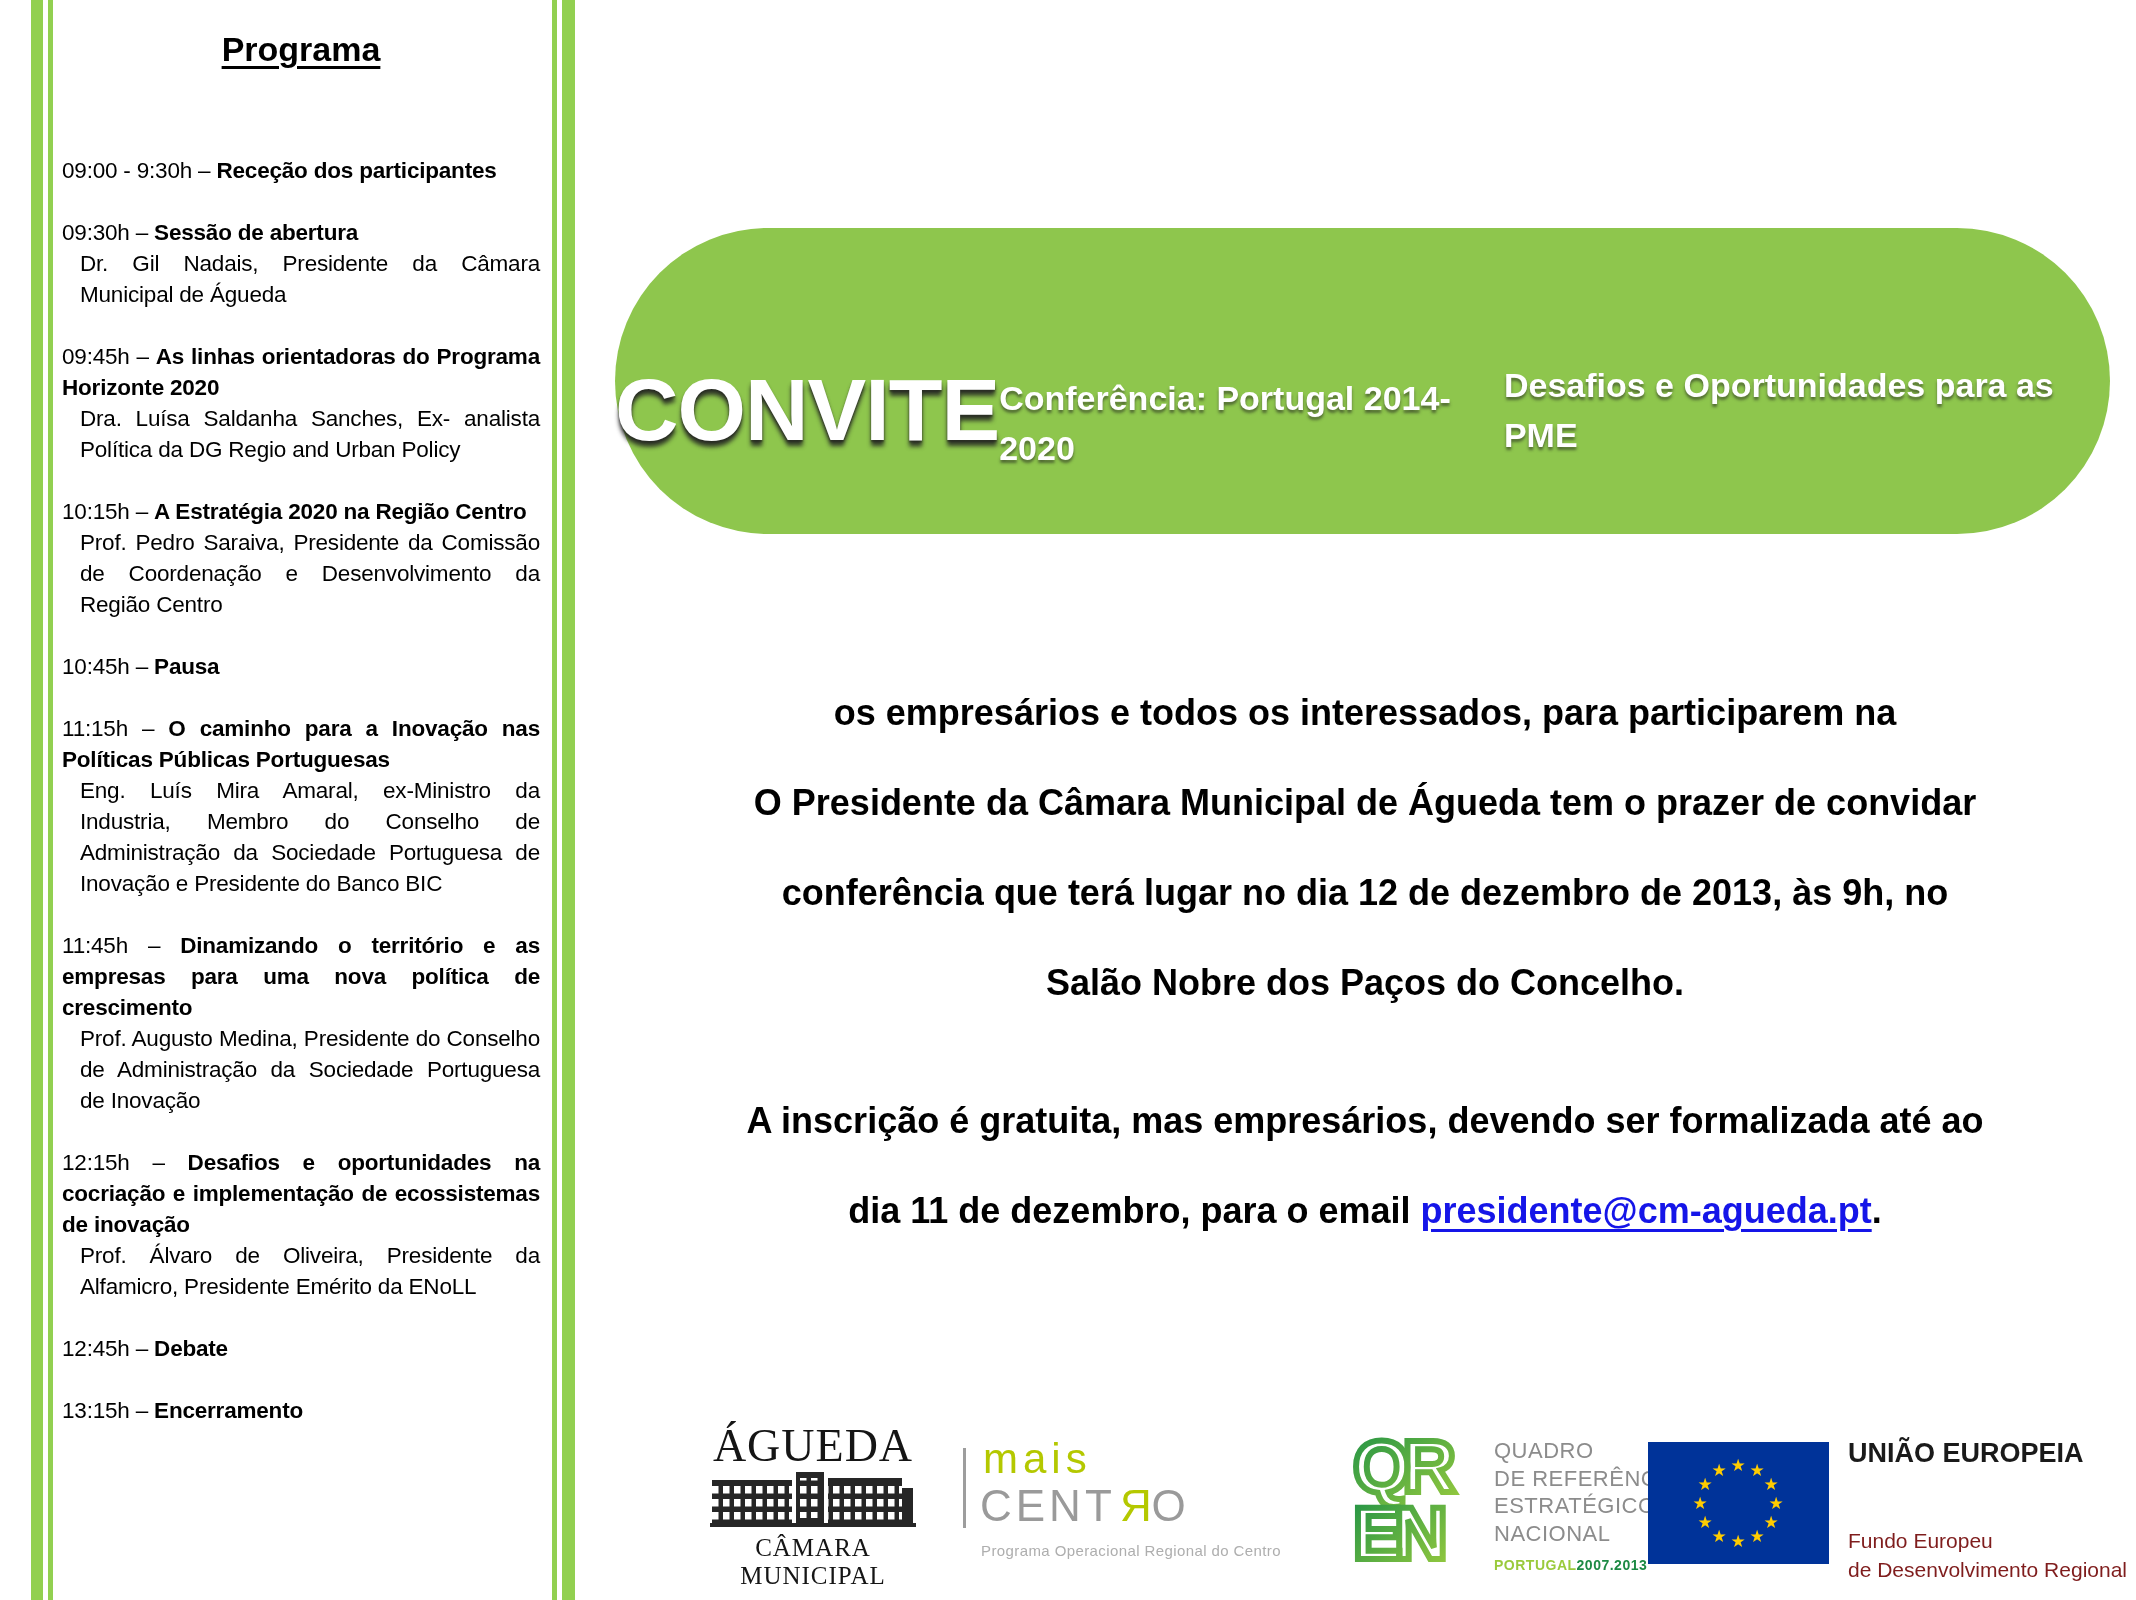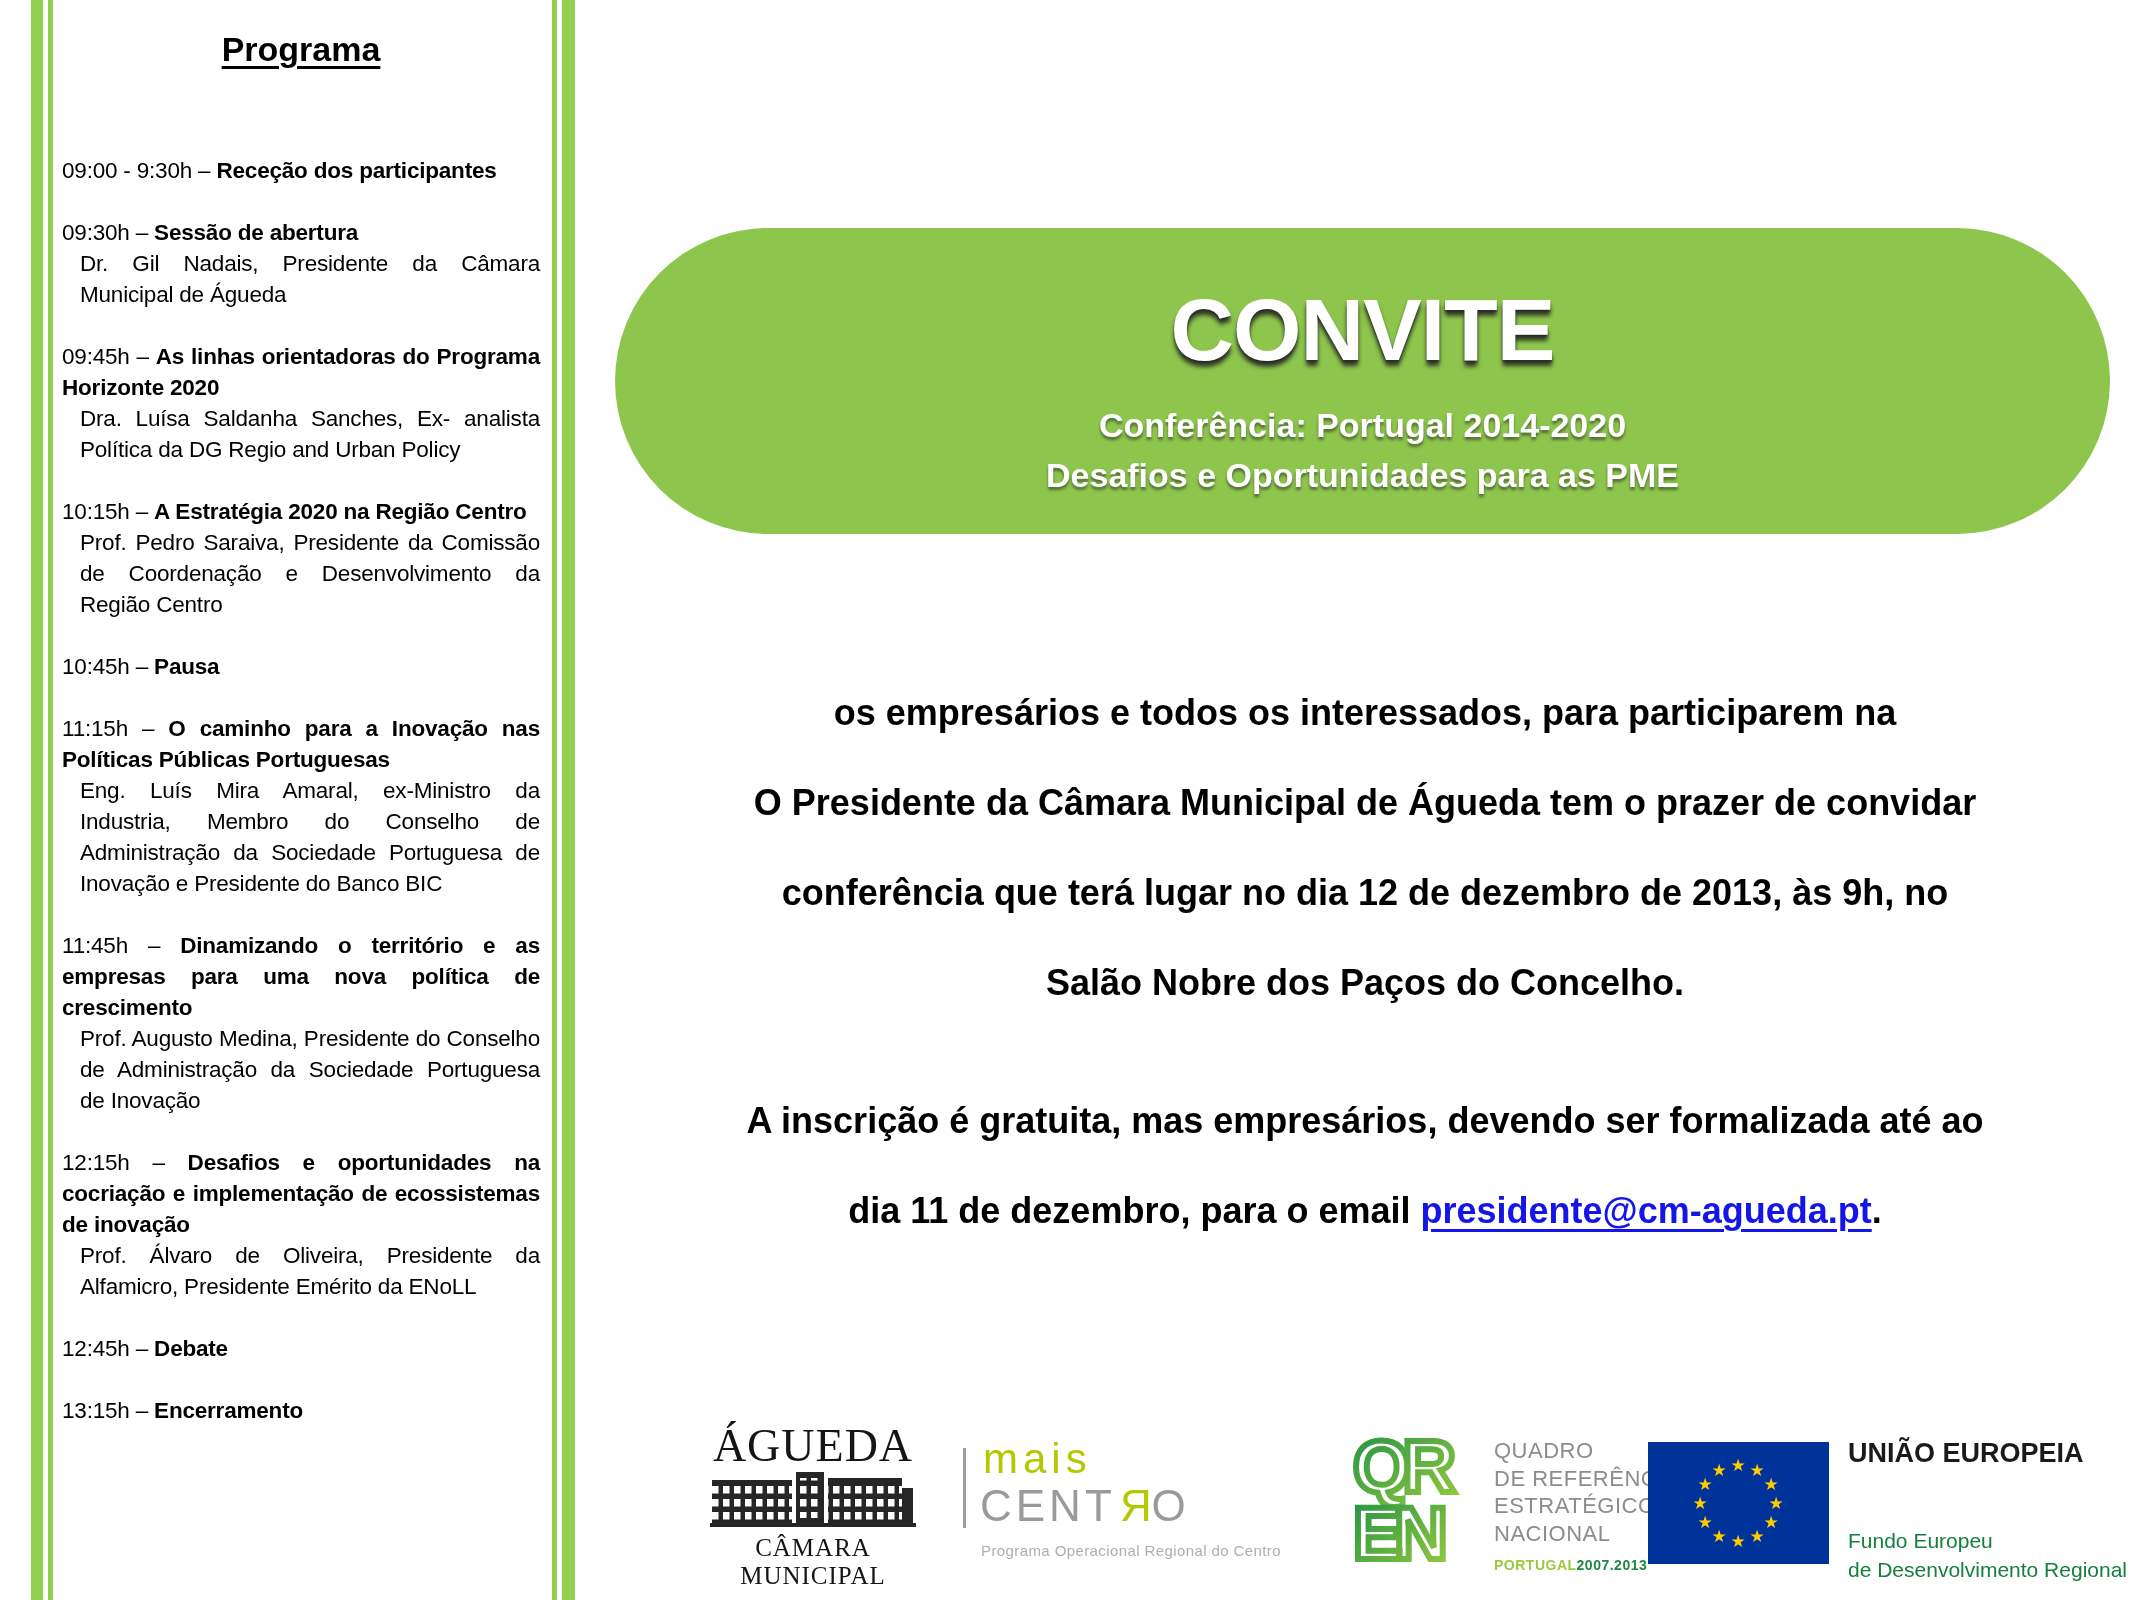--- a/index.html
+++ b/index.html
@@ -21,21 +21,21 @@
   .prog-list{margin-top:86px;}
   .prog-item{margin-bottom:31px;}
   .prog-item p{margin:0;font-size:22.5px;line-height:31px;text-align:justify;letter-spacing:-0.2px;}
   .prog-item .head b{font-weight:700;}
   .prog-item .speaker{padding-left:18px;}
   .prog-item .speaker:empty{display:none;}
 
   
   .banner{position:absolute;left:615px;top:228px;width:1495px;height:306px;
           background:#8ec64d;border-radius:153px;box-sizing:border-box;
-          display:flex;flex-direction:column;align-items:center;padding-top:58px;}
+          display:flex;flex-direction:row;align-items:center;padding-top:58px;}
   .banner-title{font-size:88px;font-weight:bold;color:#fff;line-height:88px;letter-spacing:-1px;
                 text-shadow:0 6px 4px rgba(35,35,35,0.85),0 2px 2px rgba(0,0,0,0.5);}
   .banner-sub{font-size:34px;font-weight:bold;color:#fff;line-height:50px;
               text-shadow:0 3px 3px rgba(30,30,30,0.55);}
   .banner-sub.first{margin-top:26px;}
 
   
   .invite{position:absolute;left:630px;top:668px;width:1470px;text-align:center;
           font-size:36px;font-weight:bold;}
   .invite .bline{height:90px;line-height:90px;white-space:nowrap;}
@@ -58,21 +58,21 @@
   .mc-tag{margin-left:21px;margin-top:12px;font-size:15px;color:#aeaeae;letter-spacing:0.4px;white-space:nowrap;}
 
   .qren{position:absolute;left:1351px;top:1432px;}
   .qren-text{position:absolute;left:143px;top:5px;color:#8c8c8c;font-size:22px;line-height:27.5px;letter-spacing:0.5px;white-space:nowrap;}
   .qren-portugal{margin-top:5px;font-size:14px;font-weight:bold;letter-spacing:0.5px;}
   .qren-portugal .pt{color:#9aca3c;}
   .qren-portugal .yrs{color:#1d8a44;}
 
   .eu{position:absolute;left:1648px;top:1442px;}
   .eu-title{position:absolute;left:200px;top:-4px;font-size:27px;font-weight:bold;color:#1a1a1a;white-space:nowrap;}
-  .eu-fund{position:absolute;left:200px;top:84px;font-size:21px;color:#15803d;line-height:29px;white-space:nowrap;}
+  .eu-fund{position:absolute;left:200px;top:84px;font-size:21px;color:#7f1d1d;line-height:29px;white-space:nowrap;}
 </style>
 </head>
 <body>
 
 <div id="page">
 
   <div class="vline vl-thick-l"></div>
   <div class="vline vl-thin-l"></div>
   <div class="vline vl-thin-r"></div>
   <div class="vline vl-thick-r"></div>

